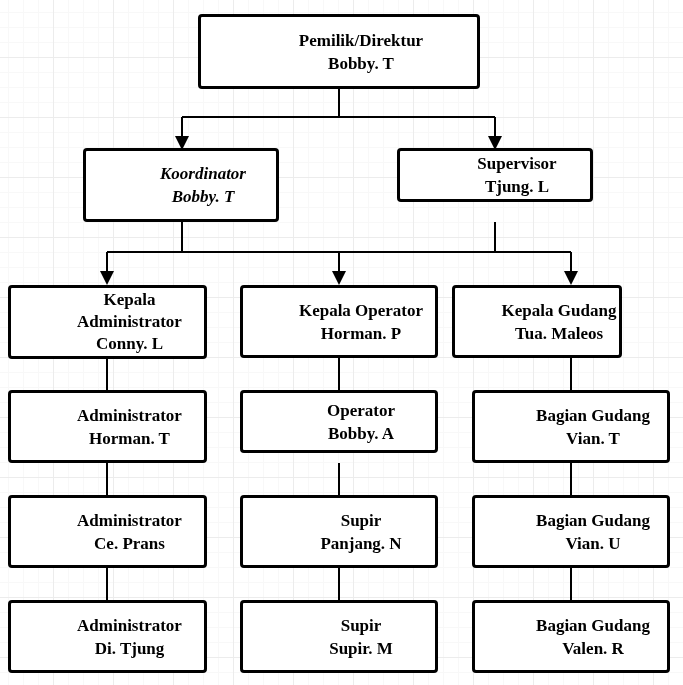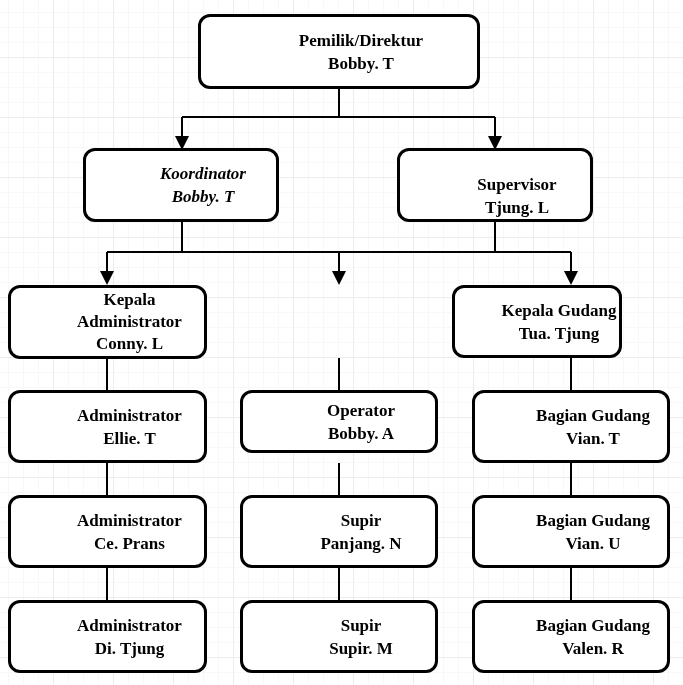--- a/index.html
+++ b/index.html
@@ -25,38 +25,38 @@
   .connectors {
     position: absolute;
     left: 0; top: 0;
     width: 683px; height: 685px;
   }
   .node {
     position: absolute;
     box-sizing: border-box;
     background: #ffffff;
     border: 3px solid #000000;
-    border-radius: 12px;
+    border-radius: 4px;
     display: flex;
     flex-direction: column;
     align-items: center;
     justify-content: center;
     text-align: center;
     font-weight: bold;
     font-size: 17px;
     line-height: 23px;
     color: #000000;
     padding-left: 44px;
   }
   .node .nline { display: block; white-space: nowrap; }
 
   
   #n-pemilik      { left:198px; top:14px;  width:282px; height:75px; }
   #n-koordinator  { left:83px;  top:148px; width:196px; height:74px;font-style:italic; }
-  #n-supervisor   { left:397px; top:148px; width:196px; height:74px;justify-content:flex-end; }
+  #n-supervisor   { left:397px; top:148px; width:196px; height:54px; }
 
   #n-kepala-administrator { left:8px;   top:285px; width:199px; height:74px; line-height:22px; }
   #n-kepala-operator      { left:240px; top:285px; width:198px; height:73px; }
   #n-kepala-gudang        { left:452px; top:285px; width:170px; height:73px; }
 
   #n-administrator-1 { left:8px;   top:390px; width:199px; height:73px; }
   #n-operator        { left:240px; top:390px; width:198px; height:63px; }
   #n-bagian-gudang-1 { left:472px; top:390px; width:198px; height:73px; }
 
   #n-administrator-2 { left:8px;   top:495px; width:199px; height:73px; }
@@ -100,28 +100,32 @@
   <div class="node" id="n-supervisor">
     <span class="nline">Supervisor</span>
     <span class="nline">Tjung. L</span>
   </div>
 
   <div class="node" id="n-kepala-administrator">
     <span class="nline">Kepala</span>
     <span class="nline">Administrator</span>
     <span class="nline">Conny. L</span>
   </div>
+  <div class="node" id="n-kepala-operator">
+    <span class="nline">Kepala Operator</span>
+    <span class="nline">Horman. P</span>
+  </div>
   <div class="node" id="n-kepala-gudang">
     <span class="nline">Kepala Gudang</span>
-    <span class="nline">Tua. Tjung</span>
+    <span class="nline">Tua. Maleos</span>
   </div>
 
   <div class="node" id="n-administrator-1">
     <span class="nline">Administrator</span>
-    <span class="nline">Ellie. T</span>
+    <span class="nline">Horman. T</span>
   </div>
   <div class="node" id="n-operator">
     <span class="nline">Operator</span>
     <span class="nline">Bobby. A</span>
   </div>
   <div class="node" id="n-bagian-gudang-1">
     <span class="nline">Bagian Gudang</span>
     <span class="nline">Vian. T</span>
   </div>
 

